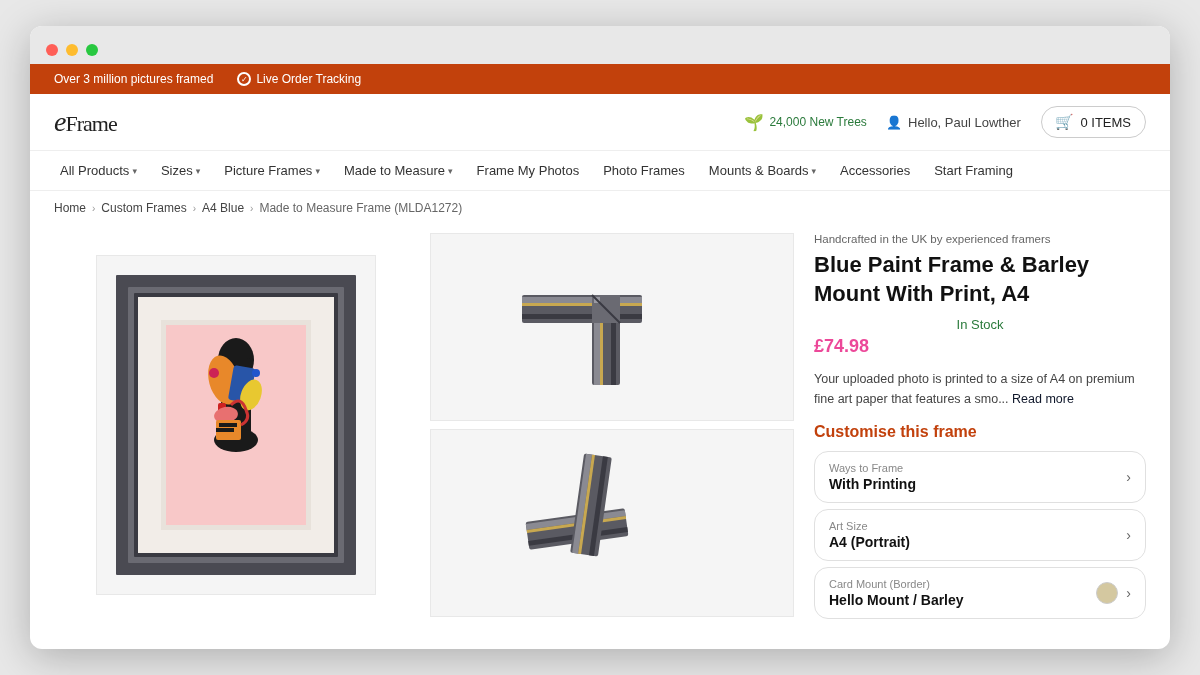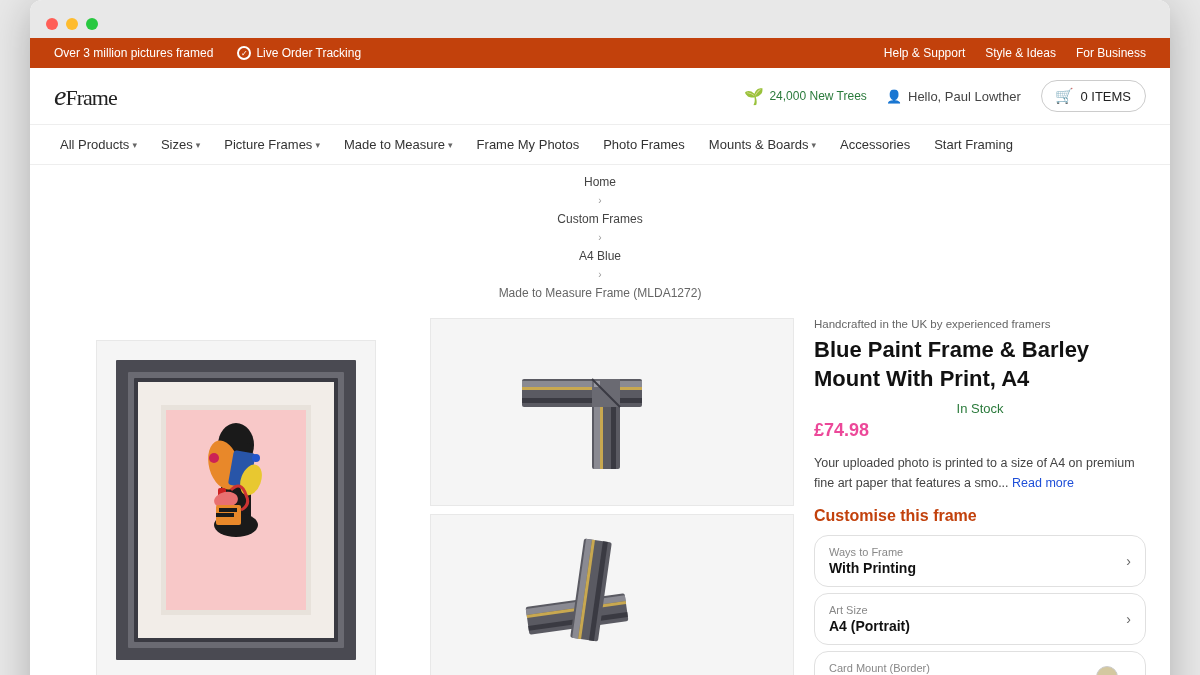--- a/index.html
+++ b/index.html
@@ -93,21 +93,21 @@
       cursor: pointer;
       white-space: nowrap;
       display: flex; align-items: center; gap: 3px;
     }
     .nav-chevron { font-size: 9px; color: #666; }
 
     
     .breadcrumb {
       display: flex; align-items: center; gap: 6px;
       padding: 10px 24px;
-      font-size: 12px; color: #666; flex-direction: column;
+      font-size: 12px; color: #666;
     }
     .breadcrumb a { color: #444; text-decoration: none; }
     .breadcrumb-sep { color: #999; font-size: 10px; }
 
     
     .main-content {
       display: grid;
       grid-template-columns: 1fr 1fr 340px;
       gap: 0;
       padding: 0 24px 24px;
@@ -177,21 +177,21 @@
       font-weight: 700;
       color: #ec4899;
       margin-bottom: 12px;
     }
     .description {
       font-size: 12.5px;
       color: #444;
       line-height: 1.6;
       margin-bottom: 6px;
     }
-    .read-more { color: #1d4ed8; font-size: 12.5px; cursor: pointer; }
+    .read-more { color: #0f172a; font-size: 12.5px; cursor: pointer; }
 
     .customise-title {
       font-size: 16px;
       font-weight: 700;
       color: #c2410c;
       margin: 14px 0 10px;
     }
 
     .option-card {
       border: 1px solid #e0e0e0;
@@ -227,25 +227,20 @@
     <div class="browser-dot dot-green"></div>
   </div>
 
   <div class="top-banner">
     <div class="banner-left">
       <span>Over 3 million pictures framed</span>
       <span class="live-tracking">
         <span class="live-icon">✓</span>
         <span>Live Order Tracking</span>
       </span>
-    </div>
-    <div class="banner-right">
-      <a>Help &amp; Support</a>
-      <a>Style &amp; Ideas</a>
-      <a>For Business</a>
     </div>
   </div>
 
   <div class="header">
     <div class="logo">
       <em>e</em><span>Frame</span>
     </div>
     <div class="header-right">
       <div class="trees-badge">
         <span class="trees-icon">🌱</span>

